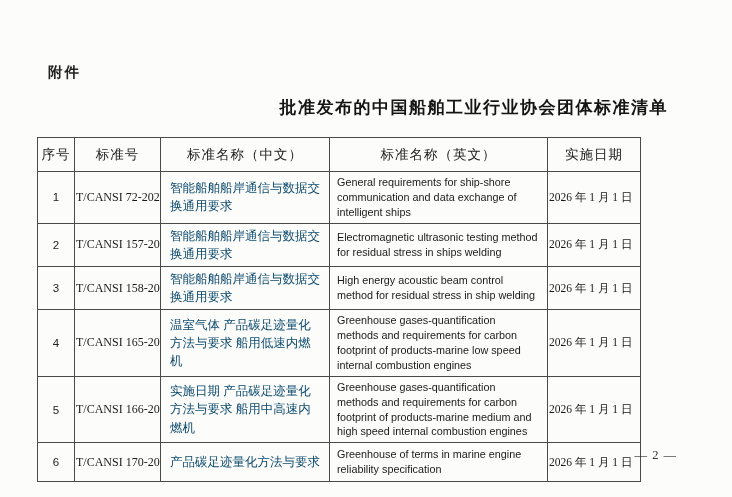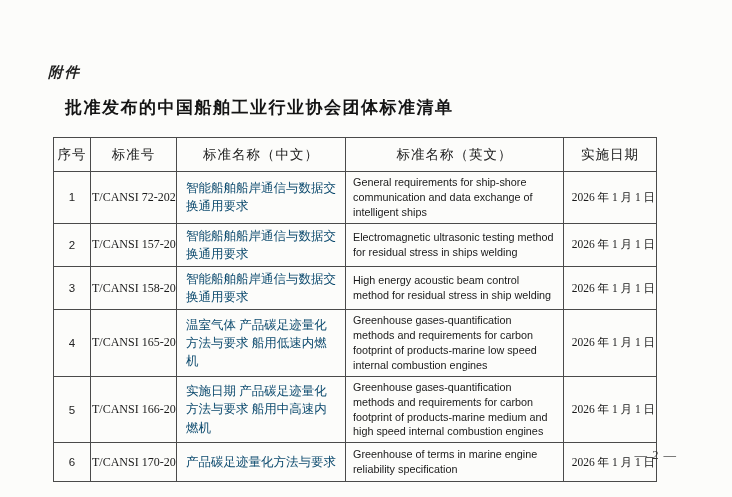--- a/index.html
+++ b/index.html
@@ -17,38 +17,37 @@
   }
   .attachment {
     position: absolute;
     left: 48px;
     top: 63px;
     font-family: "Liberation Sans", "DejaVu Sans", sans-serif;
     font-weight: bold;
     font-size: 14.5px;
     letter-spacing: 2px;
     color: #222;
-    font-style: italic;
   }
   .title {
     position: absolute;
     left: 65px;
     top: 96px;
     width: 603px;
-    text-align: left;
+    text-align: right;
     font-family: "Liberation Sans", "DejaVu Sans", sans-serif;
     font-weight: bold;
     font-size: 17px;
     letter-spacing: 1.5px;
     color: #141414;
     white-space: nowrap;
   }
   table.standards {
     position: absolute;
-    left: 53px;
+    left: 37px;
     top: 137px;
     width: 604px;
     border-collapse: collapse;
     table-layout: fixed;
     background: transparent;
   }
   table.standards th,
   table.standards td {
     border: 1px solid #4a4a4a;
     vertical-align: middle;
@@ -85,21 +84,21 @@
   }
   td.en-cell {
     text-align: left;
     font-family: "Liberation Sans", "DejaVu Sans", sans-serif;
     font-size: 10.8px;
     padding: 3px 8px 3px 7px;
     line-height: 1.38;
     color: #1a1a1a;
   }
   td.date-cell {
-    text-align: right;
+    text-align: left;
     font-size: 11.5px;
     white-space: nowrap;
     color: #1a1a1a;
   }
   .page-number {
     position: absolute;
     right: 55px;
     top: 448px;
     font-size: 12.5px;
     letter-spacing: 1px;

